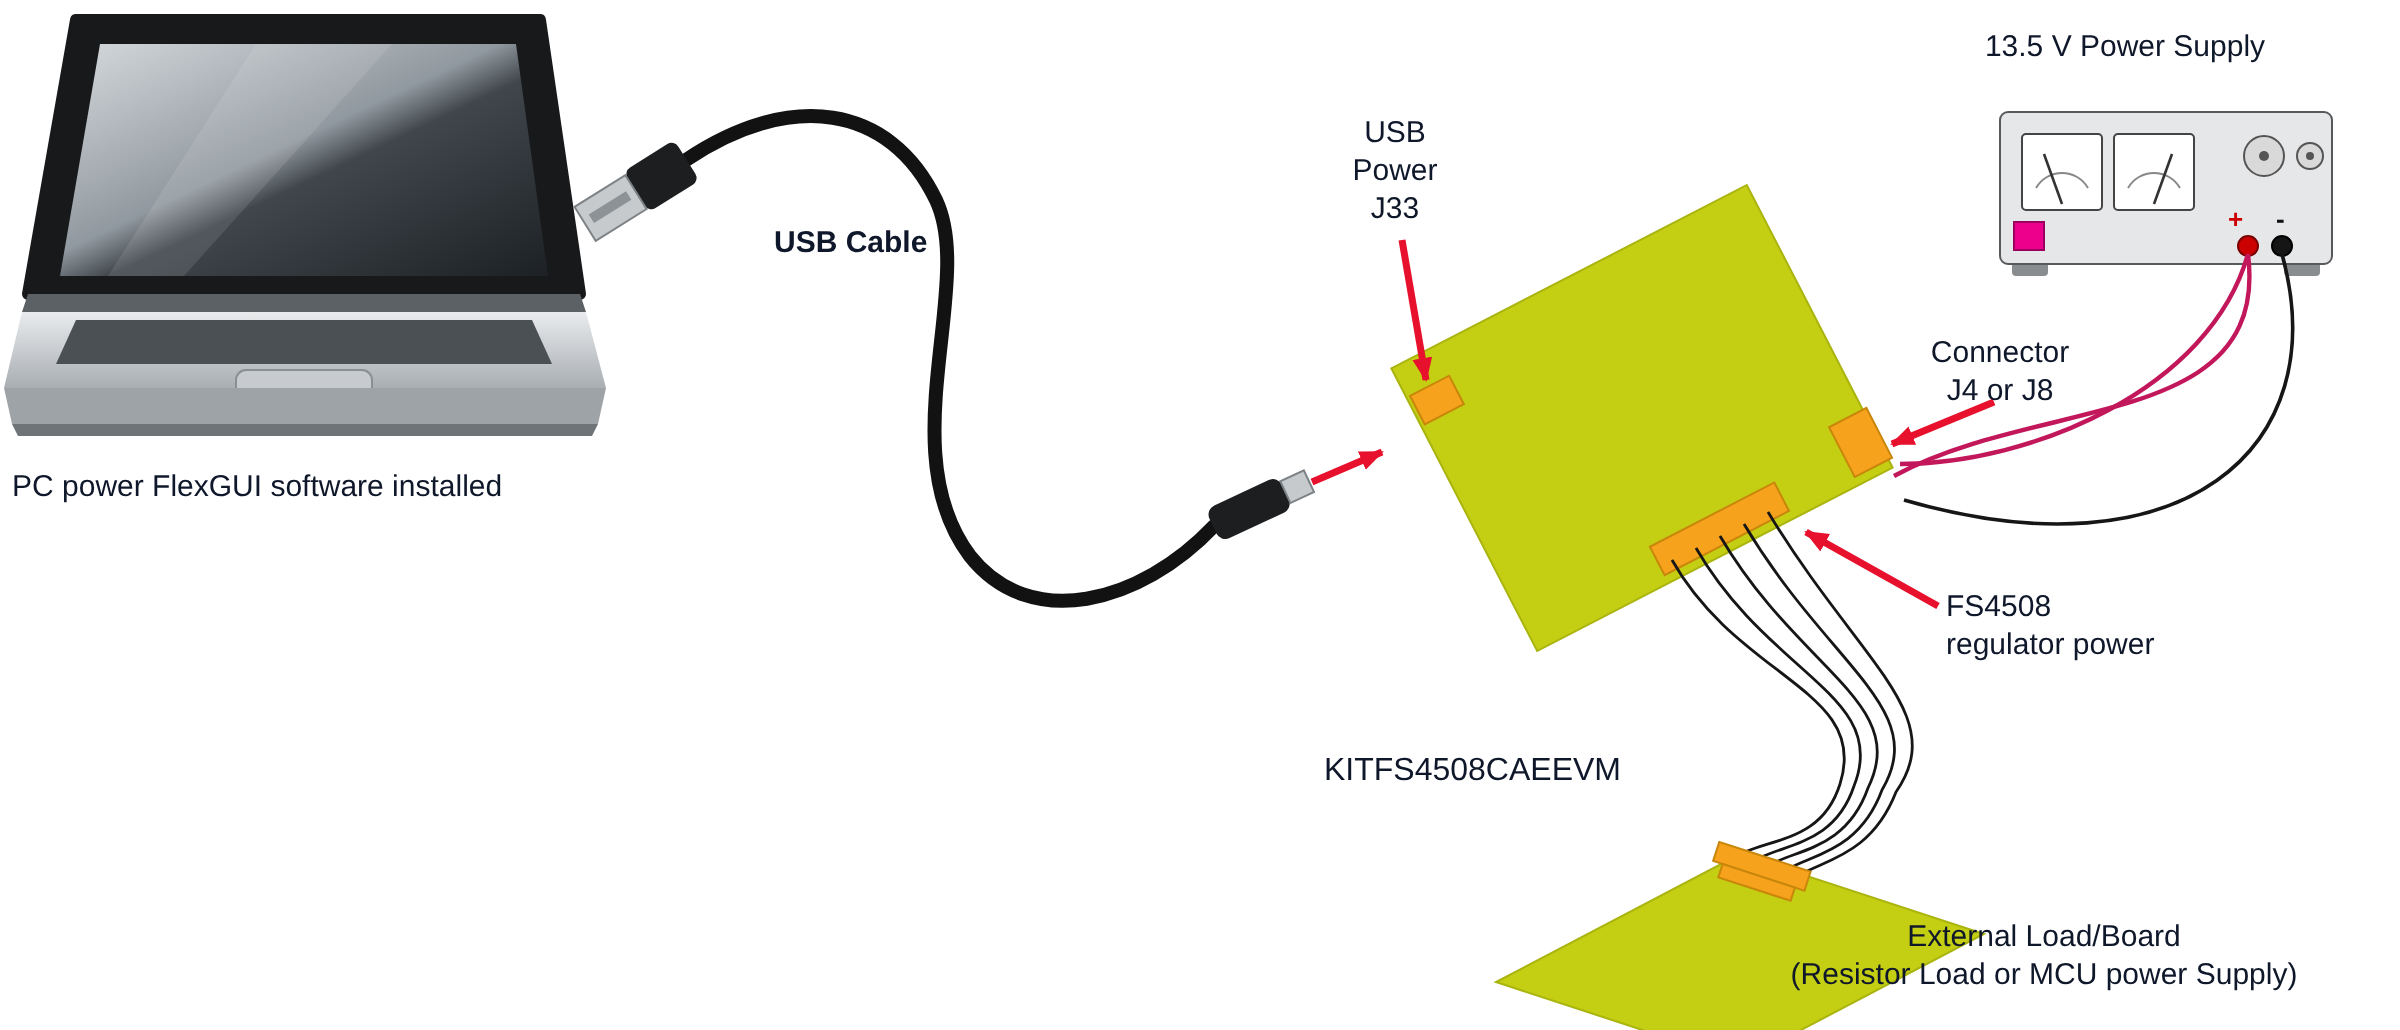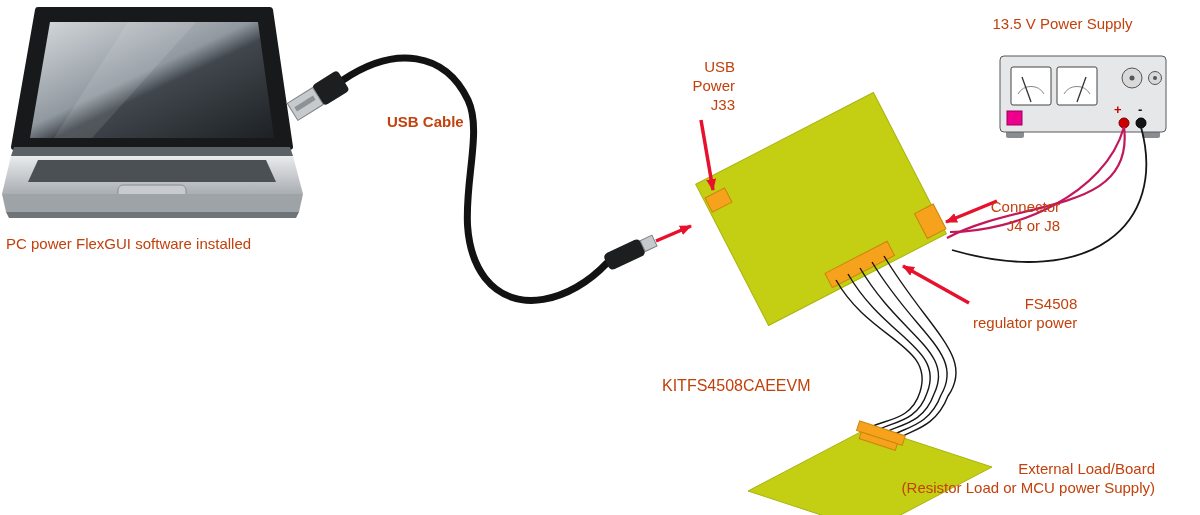--- a/index.html
+++ b/index.html
@@ -3,24 +3,24 @@
 <meta charset="utf-8">
 <title>EVM Setup Diagram</title>
 <style>
   html,body { margin:0; padding:0; background:#ffffff; }
   .canvas {
     position:relative; width:1200px; height:515px; background:#ffffff;
     overflow:hidden; font-family:"Liberation Sans", sans-serif;
   }
   svg.diagram { position:absolute; left:0; top:0; }
   .label {
-    position:absolute; color:#c2410c; font-size:15px; line-height:19px;
+    position:absolute; color:#0f172a; font-size:15px; line-height:19px;
     white-space:nowrap;
   }
-  .label span { display:block;text-align:right; }
+  .label span { display:block; }
   .center { text-align:center; }
   .board-title { font-size:16px; }
   .terminal-mark { position:absolute; font-size:13px; font-weight:bold; line-height:13px; }
   .plus { color:#cc0000; }
   .minus { color:#111111; }
   .arrow { stroke:#e8112d; stroke-width:3.5; fill:none; marker-end:url(#arrowhead); }
   #arrowhead polygon { fill:#e8112d; }
   .cable { stroke:#121212; stroke-width:7; fill:none; stroke-linecap:round; }
   .loadwire { stroke:#161616; stroke-width:1.4; fill:none; }
   .blackwire { stroke:#161616; stroke-width:1.8; fill:none; }
@@ -133,21 +133,21 @@
   <div class="label" style="left:387px; top:112px;font-weight:bold;">USB Cable</div>
 
   <div class="label center" style="left:660px; top:57px; width:75px;">
     <span>USB</span>
     <span>Power</span>
     <span>J33</span>
   </div>
 
   <div class="label center" style="left:955px; top:14px; width:215px;">13.5 V Power Supply</div>
 
-  <div class="label center" style="left:940px; top:167px; width:120px;margin-top:30px;">
+  <div class="label center" style="left:940px; top:167px; width:120px;">
     <span>Connector</span>
     <span>J4 or J8</span>
   </div>
 
   <div class="label" style="left:973px; top:294px;">
     <span>FS4508</span>
     <span>regulator power</span>
   </div>
 
   <div class="label board-title" style="left:662px; top:336px;margin-top:40px;">KITFS4508CAEEVM</div>

